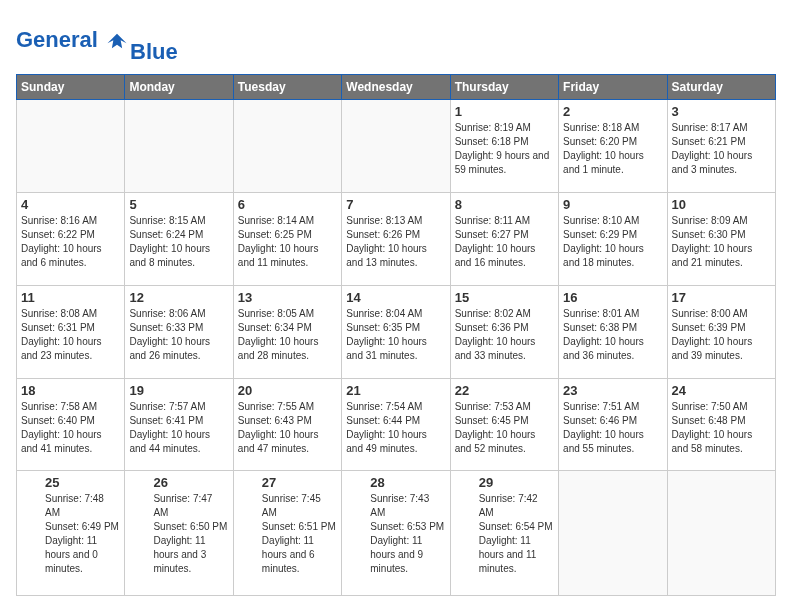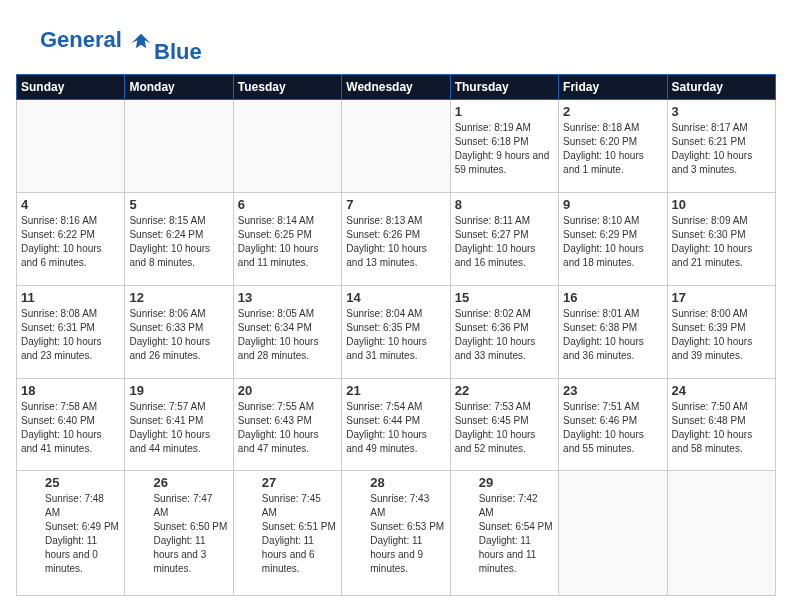--- a/index.html
+++ b/index.html
@@ -45,21 +45,21 @@
       color: #555;
     }
     .calendar {
       flex: 1;
       border: 1px solid #ccc;
       border-collapse: collapse;
       width: 100%;
       table-layout: fixed;
     }
     .calendar th {
-      background: #0f172a;
+      background: #737373;
       color: #fff;
       font-size: 12px;
       padding: 5px 4px;
       text-align: left;
       border: 1px solid #1a5fb4;
       font-weight: bold;
     }
     .calendar td {
       border: 1px solid #ccc;
       vertical-align: top;
@@ -89,21 +89,21 @@
   </style>
 </head>
 <body>
 
 <div class="page">
   <div class="header">
     <div class="logo">
       <div>
         <div style="display:flex;align-items:center;">
           <div style="font-size:22px;font-weight:bold;color:#333;line-height:1.1;">
-            <span style="color:#1a5fb4;margin-left:24px;">General</span>
+            <span style="color:#1a5fb4;">General</span>
             <svg class="logo-icon" viewBox="0 0 30 30" style="display:inline-block;vertical-align:middle;width:22px;height:22px;">
               <polygon points="15,5 28,18 20,14 22,25 15,20 8,25 10,14 2,18" fill="#1a5fb4"></polygon>
             </svg>
           </div>
           <div style="font-size:22px;font-weight:bold;color:#1a5fb4;line-height:1.1;margin-left:2px;margin-top:24px;">Blue</div>
         </div>
       </div>
     </div>
     <div class="title-area">
     </div>

